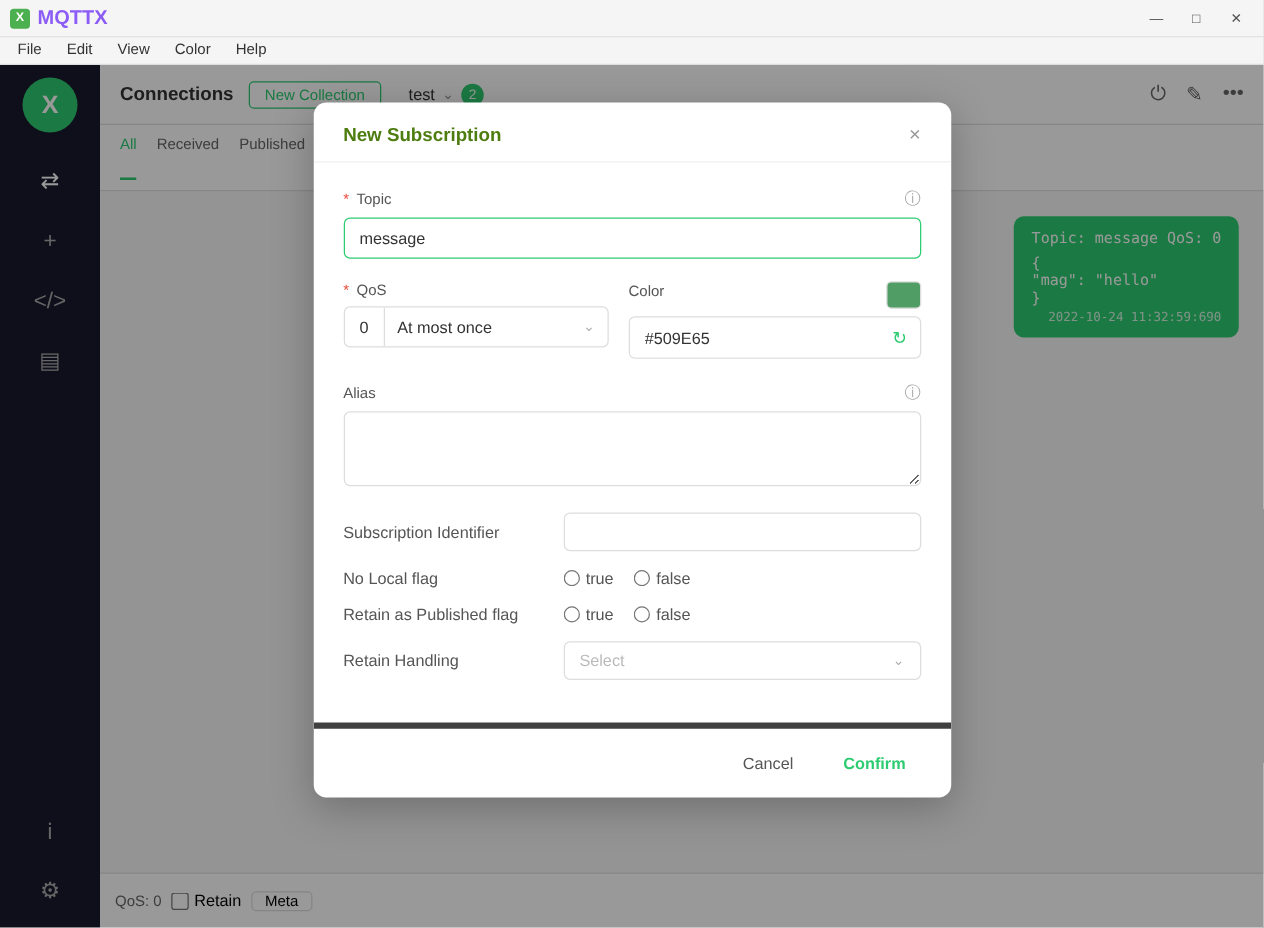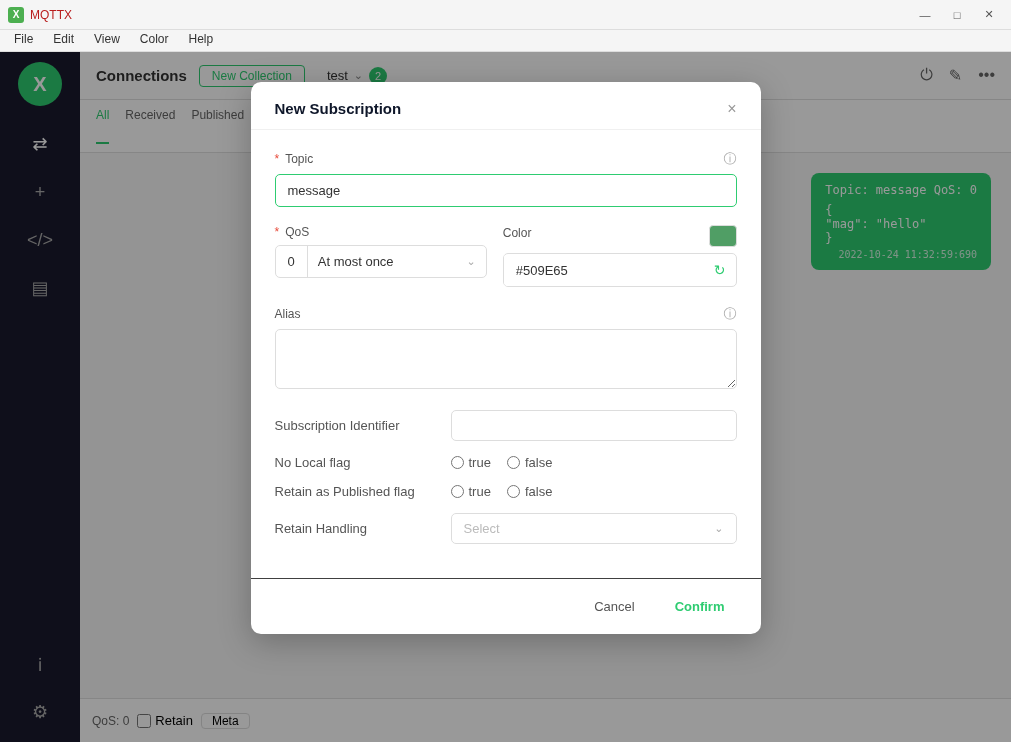--- a/index.html
+++ b/index.html
@@ -30,23 +30,24 @@
       border-radius: 3px;
       margin-right: 6px;
       display: flex;
       align-items: center;
       justify-content: center;
       color: white;
       font-size: 10px;
       font-weight: bold;
     }
     .title-bar-title {
-      font-size: 12px;
-      color: #b91c1c;
-      flex: 1;
+      font-size: 16px;
+      color: #8b5cf6;
+      flex: 1;
+      font-weight: bold;
     }
     .title-bar-controls {
       display: flex;
       gap: 4px;
     }
     .title-bar-btn {
       width: 28px;
       height: 18px;
       background: transparent;
       border: none;
@@ -260,21 +261,21 @@
     .dialog-header {
       display: flex;
       align-items: center;
       justify-content: space-between;
       padding: 18px 24px 12px;
       border-bottom: 1px solid #f0f0f0;
     }
     .dialog-title {
       font-size: 15px;
       font-weight: 600;
-      color: #0f172a;
+      color: #4d7c0f;
     }
     .dialog-close {
       color: #999;
       cursor: pointer;
       font-size: 16px;
       background: none;
       border: none;
       line-height: 1;
     }
     .dialog-body {
@@ -440,21 +441,21 @@
       font-size: 13px;
     }
     .select-chevron { color: #aaa; font-size: 11px; }
 
     
     .dialog-footer {
       display: flex;
       justify-content: flex-end;
       gap: 16px;
       padding: 14px 24px;
-      border-top: 1px solid #404040;
+      border-top: 5px solid #404040;
     }
     .btn-cancel {
       background: none;
       border: none;
       color: #555;
       font-size: 13px;
       cursor: pointer;
       padding: 6px 12px;
     }
     .btn-confirm {

